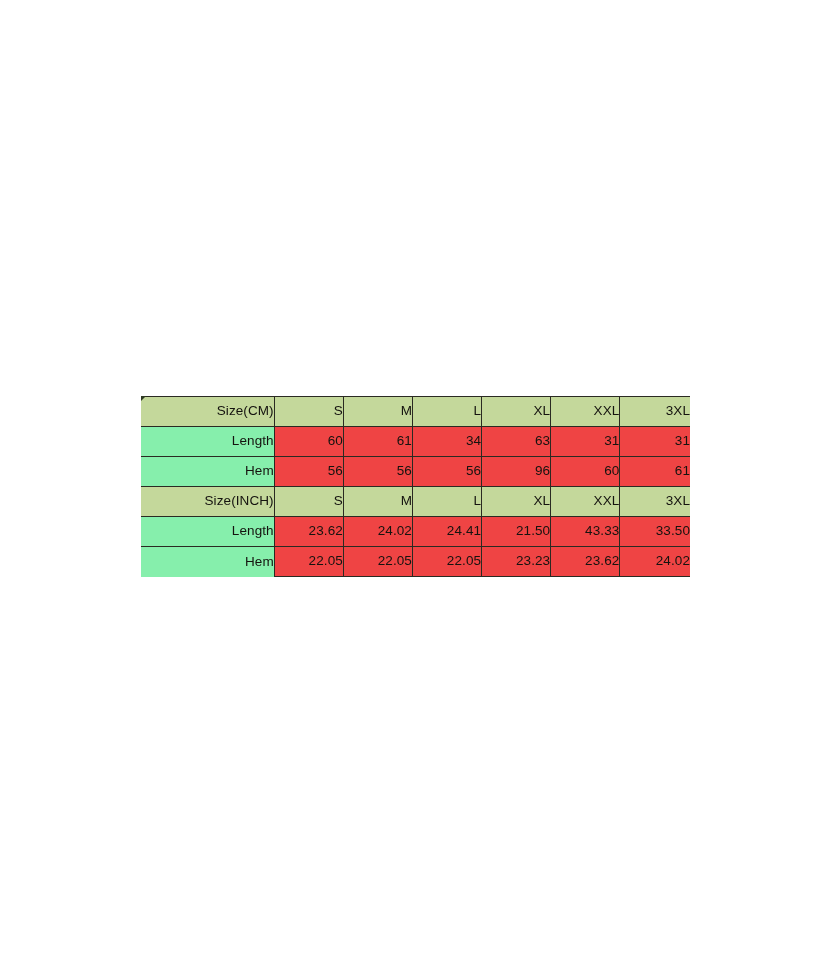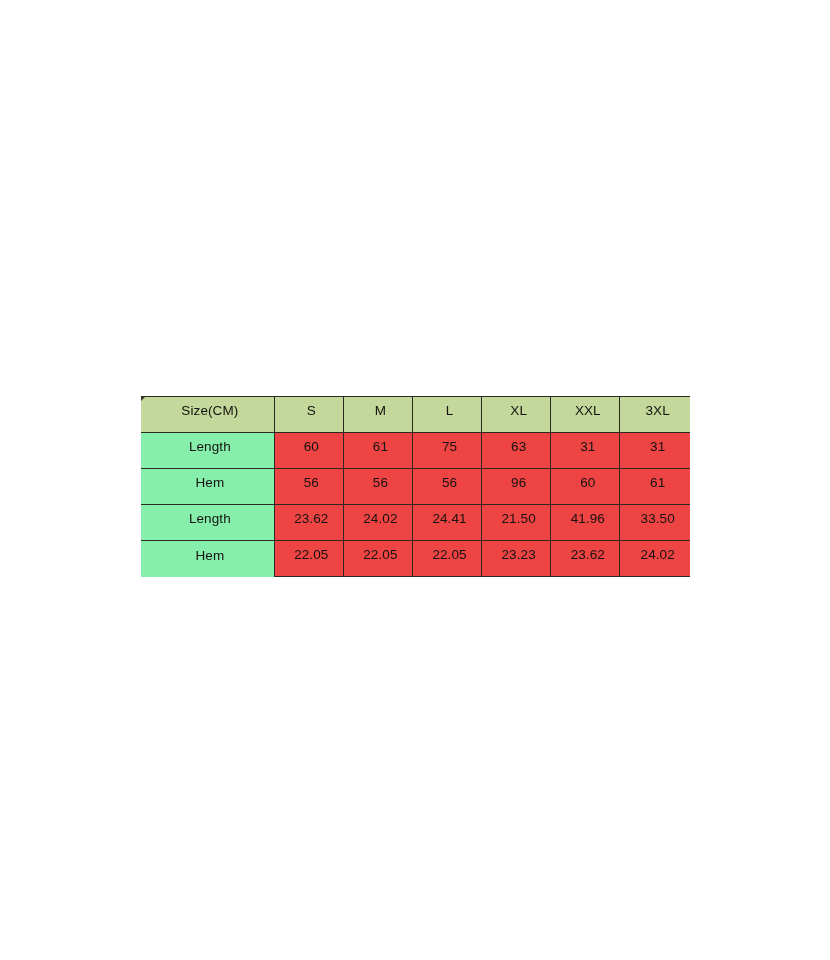--- a/index.html
+++ b/index.html
@@ -29,23 +29,23 @@
     font-size: 13.5px;
     color: #15130f;
   }
 
   table.size-chart col.c-label { width: 133px; }
   table.size-chart col.c-data  { width: 69px; }
   table.size-chart col.c-data-last { width: 70px; }
 
   table.size-chart td {
     height: 28px;
-    padding: 0 0 7px 5px;
+    padding: 0 0 1px 5px;
     vertical-align: middle;
-    text-align: center;
+    text-align: right;
     white-space: nowrap;
     line-height: 1;
     letter-spacing: 0.1px;
   }
 
   
   td.label-cell {
     background: #86efac;
     border-top: 1.5px solid #2a2a22;
     border-bottom: 1.5px solid #2a2a22;
@@ -118,44 +118,53 @@
         <td class="head-cell">L</td>
         <td class="head-cell">XL</td>
         <td class="head-cell">XXL</td>
         <td class="head-cell">3XL</td>
       </tr>
 
       <tr>
         <td class="label-cell">Length</td>
         <td class="data-cell">60</td>
         <td class="data-cell">61</td>
-        <td class="data-cell">75</td>
+        <td class="data-cell">34</td>
         <td class="data-cell">63</td>
         <td class="data-cell">31</td>
         <td class="data-cell">31</td>
       </tr>
 
       <tr>
         <td class="label-cell">Hem</td>
         <td class="data-cell">56</td>
         <td class="data-cell">56</td>
         <td class="data-cell">56</td>
         <td class="data-cell">96</td>
         <td class="data-cell">60</td>
         <td class="data-cell">61</td>
       </tr>
 
+      <tr class="header-row">
+        <td class="label-cell">Size(INCH)</td>
+        <td class="head-cell">S</td>
+        <td class="head-cell">M</td>
+        <td class="head-cell">L</td>
+        <td class="head-cell">XL</td>
+        <td class="head-cell">XXL</td>
+        <td class="head-cell">3XL</td>
+      </tr>
 
       <tr>
         <td class="label-cell">Length</td>
         <td class="data-cell">23.62</td>
         <td class="data-cell">24.02</td>
         <td class="data-cell">24.41</td>
         <td class="data-cell">21.50</td>
-        <td class="data-cell">41.96</td>
+        <td class="data-cell">43.33</td>
         <td class="data-cell">33.50</td>
       </tr>
 
       <tr class="last-row">
         <td class="label-cell">Hem</td>
         <td class="data-cell">22.05</td>
         <td class="data-cell">22.05</td>
         <td class="data-cell">22.05</td>
         <td class="data-cell">23.23</td>
         <td class="data-cell">23.62</td>

